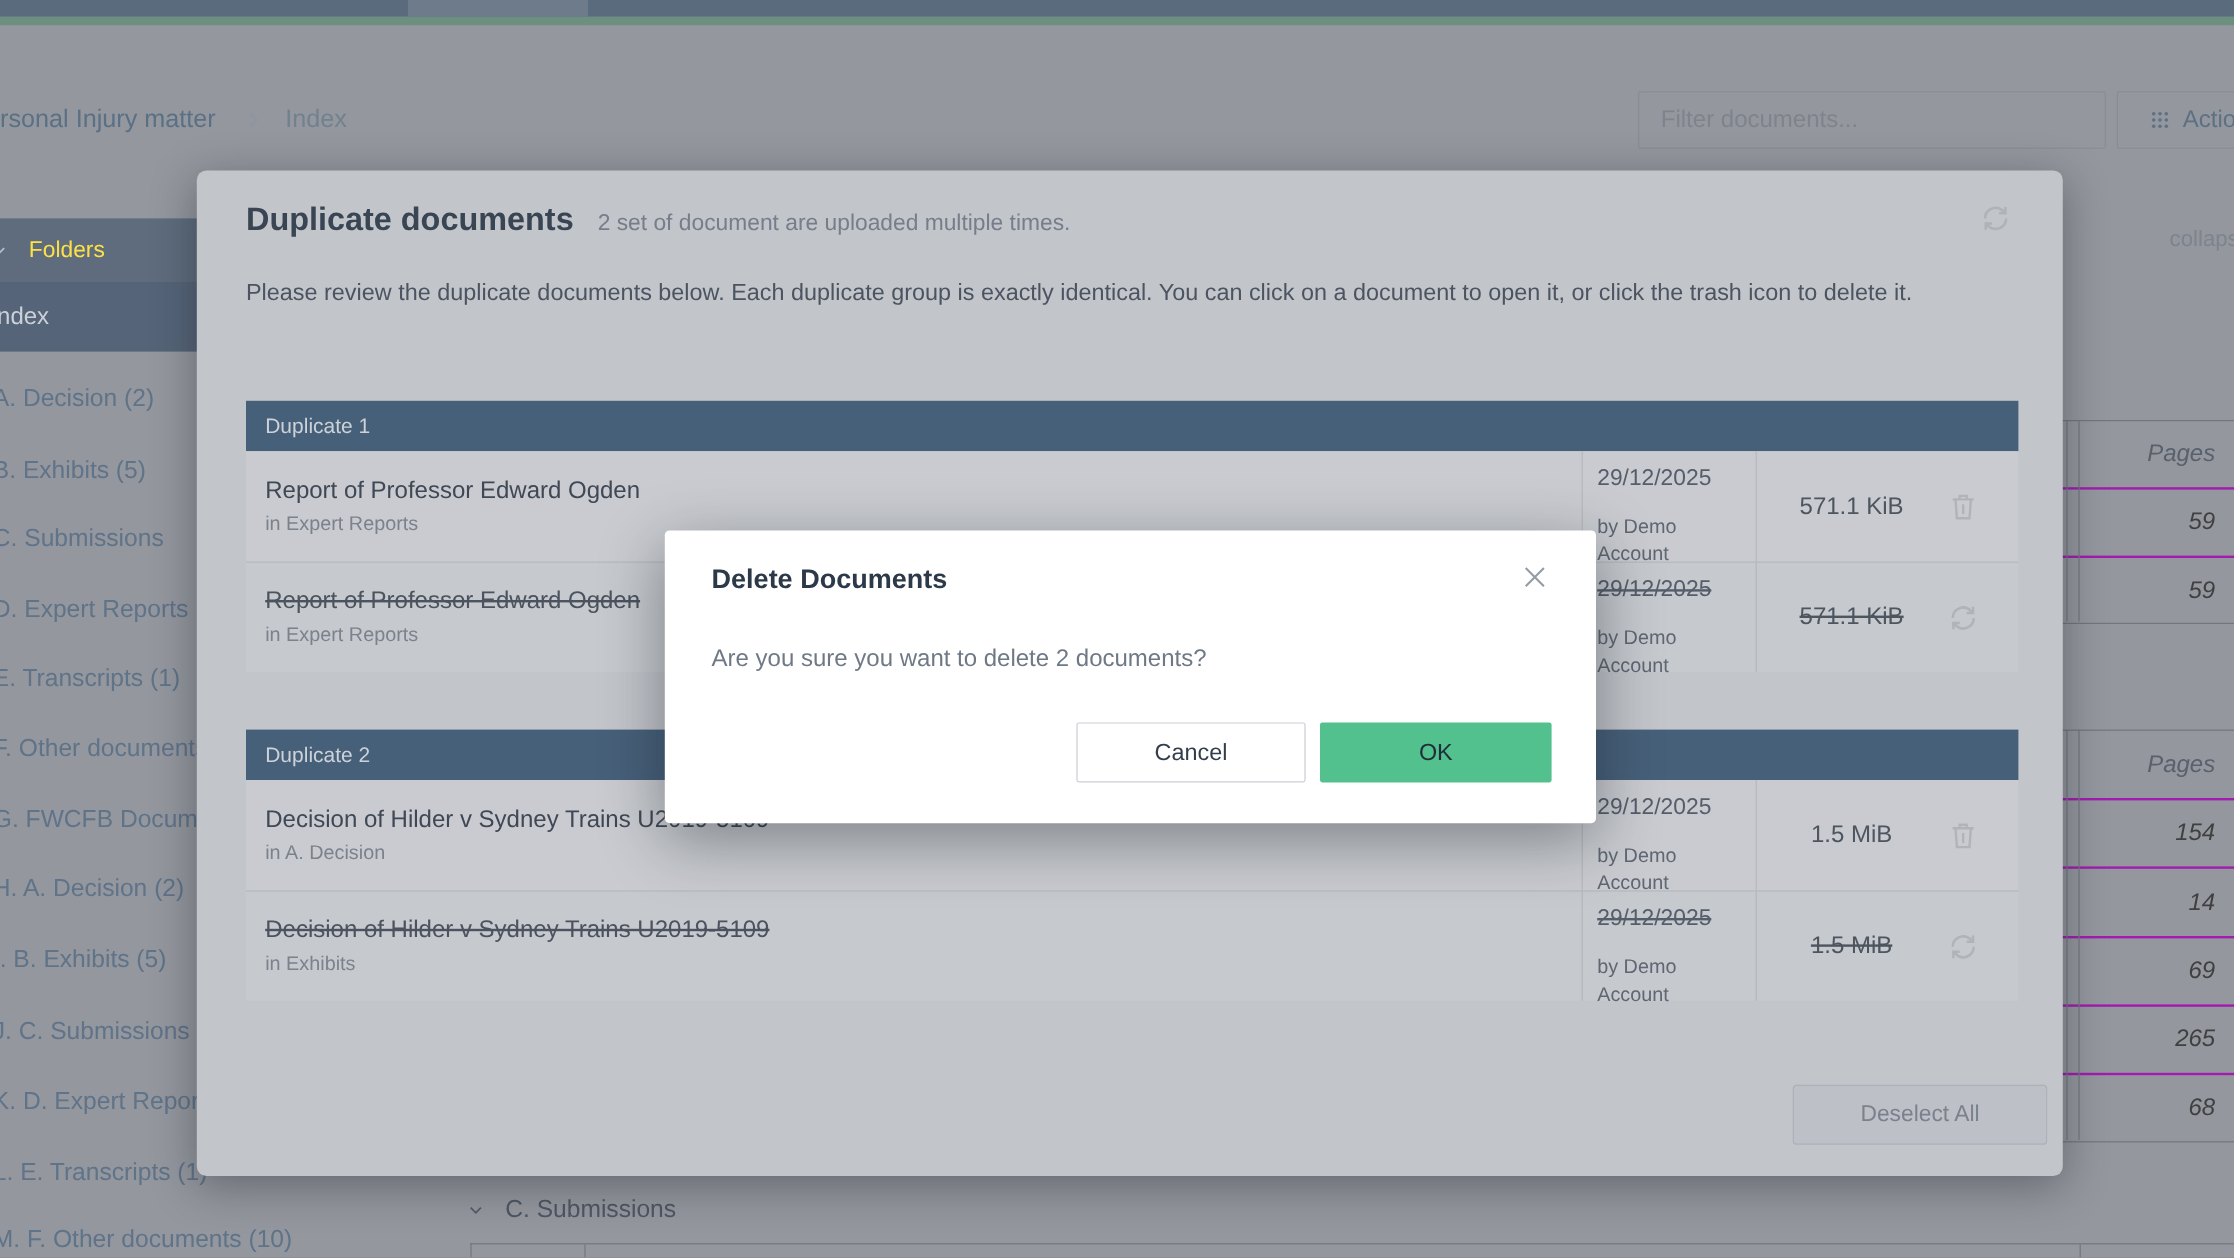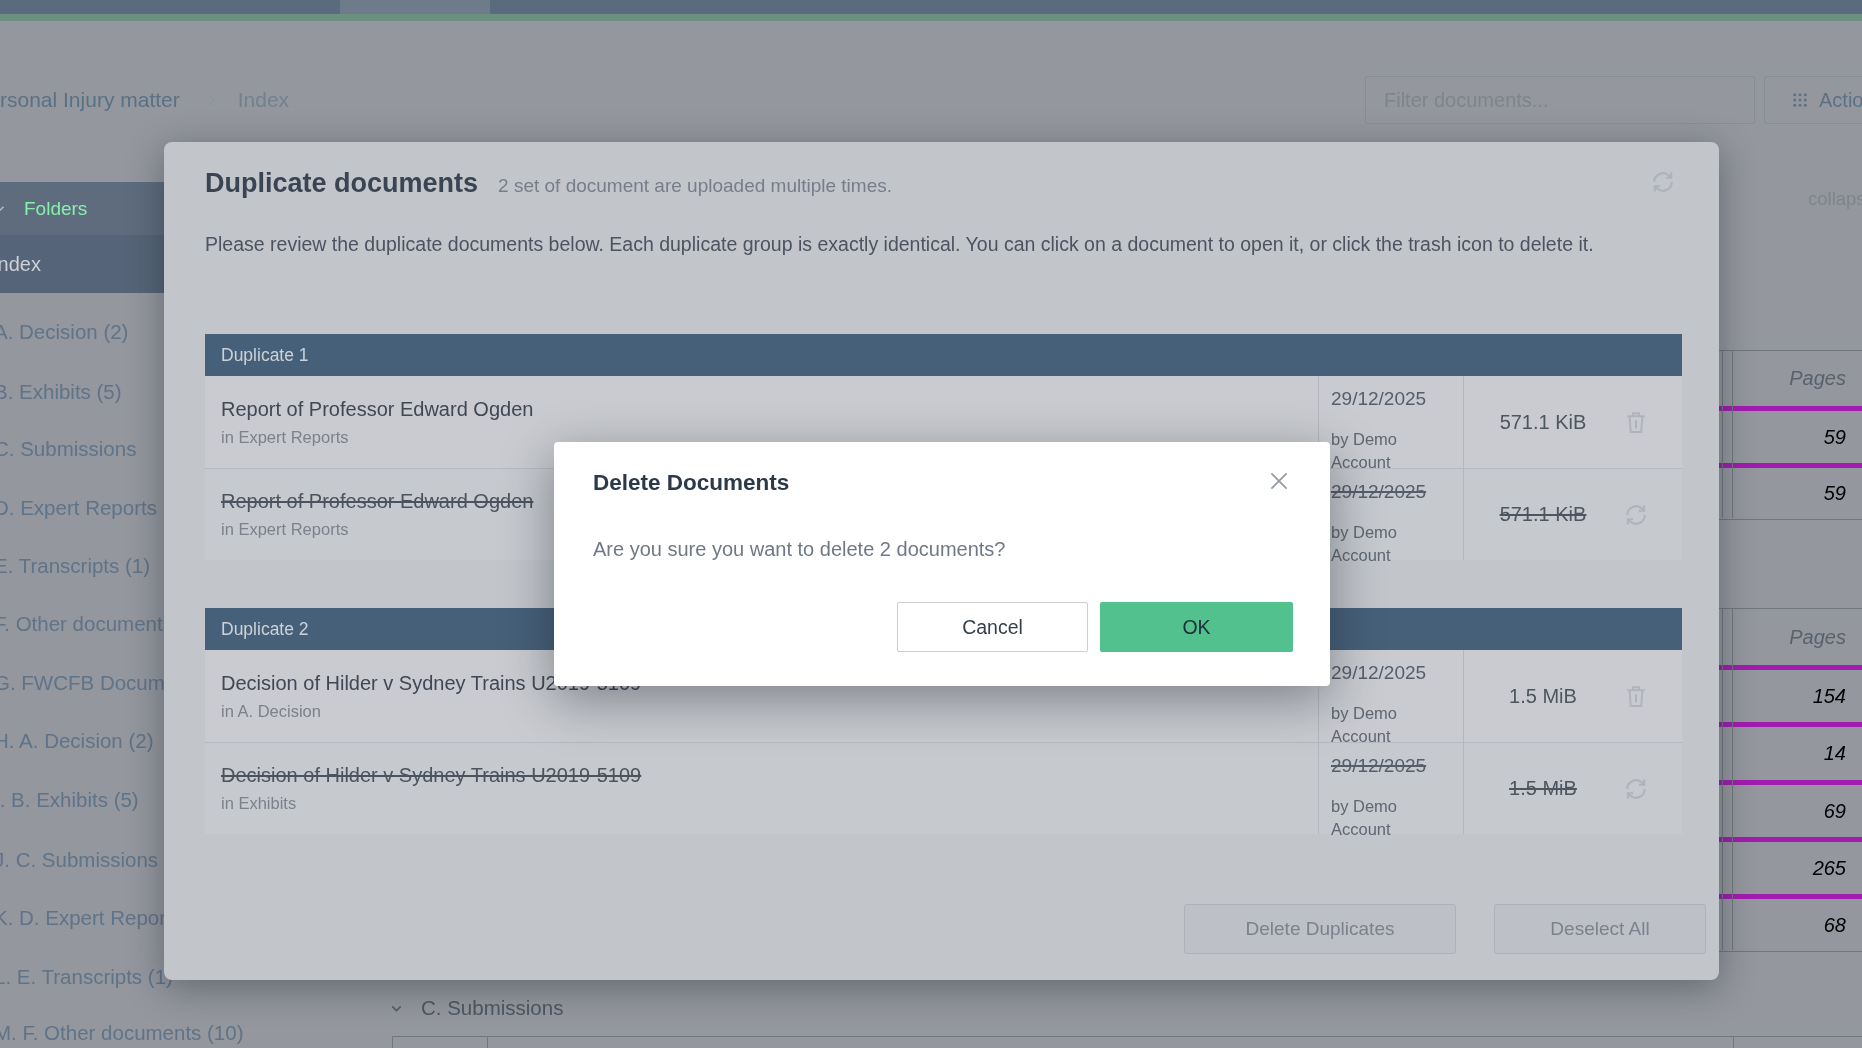--- a/index.html
+++ b/index.html
@@ -32,36 +32,36 @@
     display:flex; align-items:center; gap:10px; padding:0 0 0 26px;
     font-size:20px; color:#5c7185; cursor:pointer;
   }
   .collapse-link { position:absolute; left:1808px; top:188px; font-size:18.5px; color:#7d848e; white-space:nowrap; }
 
   
   .sidebar-folders {
     position:absolute; left:-10px; top:182px; width:330px; height:53px;
     background:#5e6c7d; display:flex; align-items:center; color:#b6bec7;
   }
-  .sidebar-folders .lbl { margin-left:16px; font-size:19px; color:#86efac; }
+  .sidebar-folders .lbl { margin-left:16px; font-size:19px; color:#fde047; }
   .sidebar-index {
     position:absolute; left:-10px; top:235px; width:330px; height:58px;
     background:#556478; line-height:58px; padding-left:2px;
     font-size:20px; color:#ccd1d7;
   }
   .side-item {
     position:absolute; left:-6px; height:58px; line-height:58px;
     font-size:20.5px; color:#5f7389; white-space:nowrap; cursor:pointer;
   }
 
   
   .bg-tbl { position:absolute; left:1690px; width:172px; border-top:1px solid #71777f; border-bottom:1px solid #71777f;font-style:italic; }
   .bg-tbl .cell {
-    border-top:5px solid #a21caf; text-align:right; padding-right:16px;
-    font-size:20px; color:#000000; display:flex; align-items:center; justify-content:flex-end;
+    border-top:2px solid #a21caf; text-align:right; padding-right:16px;
+    font-size:20px; color:#404040; display:flex; align-items:center; justify-content:flex-end;
   }
   .bg-tbl .cell:first-child { border-top:none; }
   .bg-tbl .hdr { color:#59616d; }
   .vline { position:absolute; width:1px; background:#71777f; }
 
   .section-row { position:absolute; left:388px; top:996px; display:flex; align-items:center; gap:16px; color:#525b66; }
   .section-row .lbl { font-size:20.5px; color:#4e5762; }
   .bg-tbl3 { position:absolute; left:392px; top:1036px; width:1470px; height:12px;
     border-top:1px solid #71777f; border-left:1px solid #71777f; }
 
@@ -315,21 +315,20 @@
               <path d="M4.5 12a7.5 7.5 0 0 1 12.8-5.3L19 8.4"></path>
                 <path d="M19 3.9v4.5h-4.5"></path>
               <path d="M19.5 12a7.5 7.5 0 0 1-12.8 5.3L5 15.6"></path>
                 <path d="M5 20.1v-4.5h4.5"></path>
             </svg>
           </span>
         </div>
       </div>
     </div>
 
-    <button class="m-btn btn-deldup">Delete Duplicates</button>
     <button class="m-btn btn-desel">Deselect All</button>
   </div>
 
   <div class="confirm-dialog">
     <div class="c-title">Delete Documents</div>
     <span class="c-close">
       <svg width="26" height="26" viewBox="0 0 24 24" fill="none" stroke="currentColor" stroke-width="1.6">
           <path d="M5 5l14 14M19 5L5 19"></path>
         </svg>
     </span>

